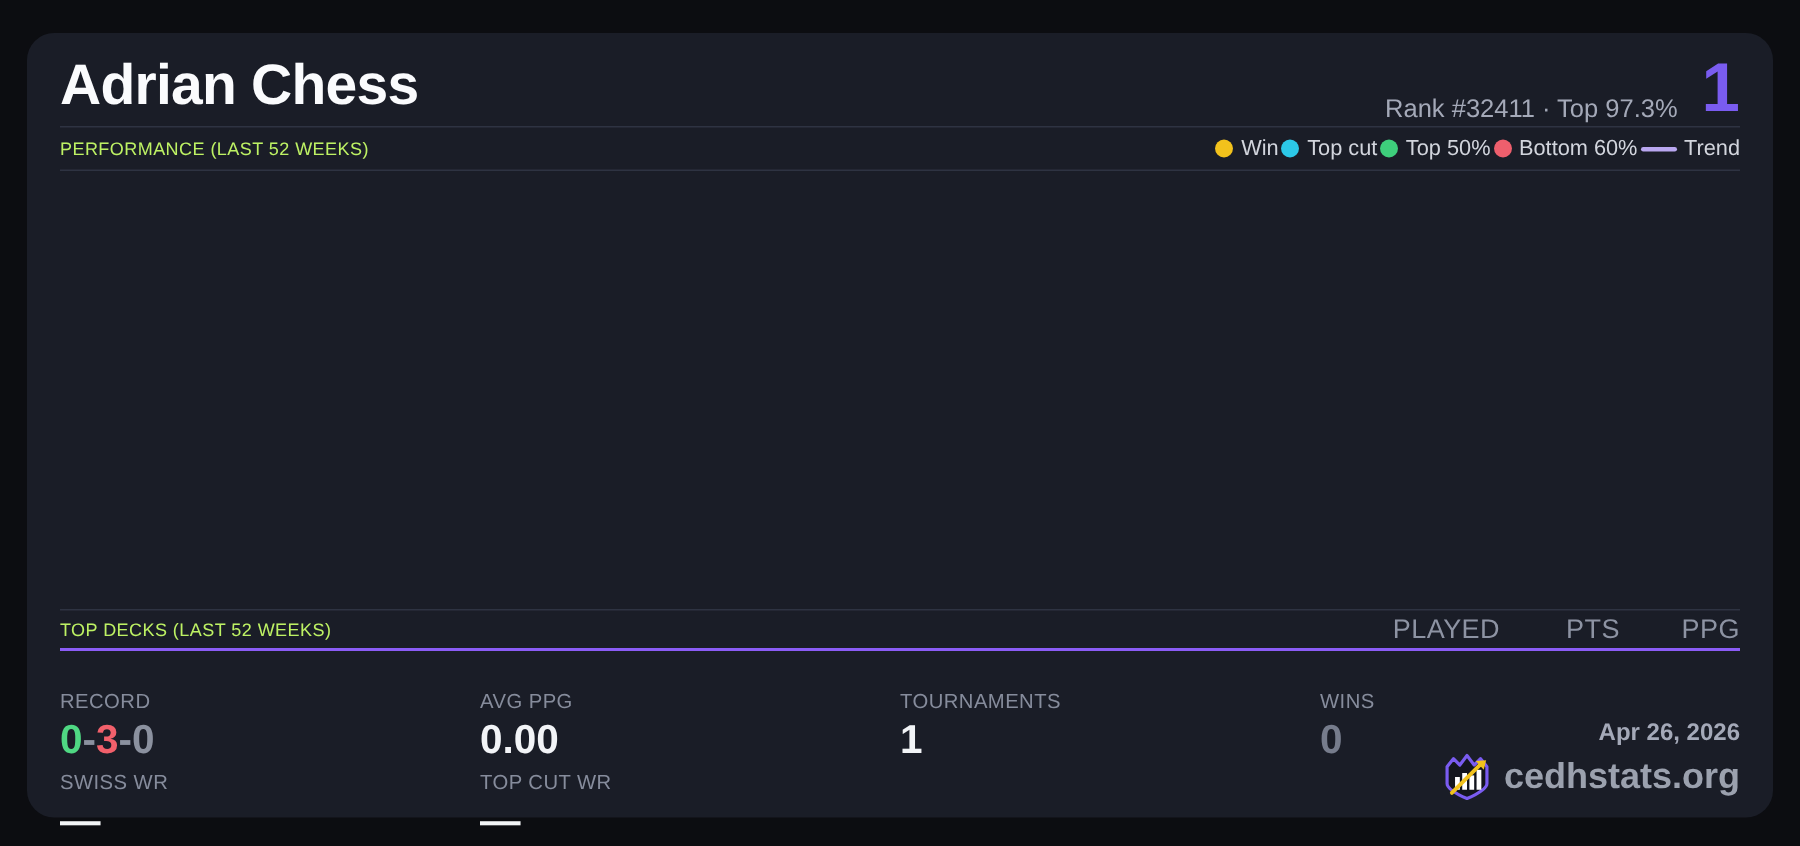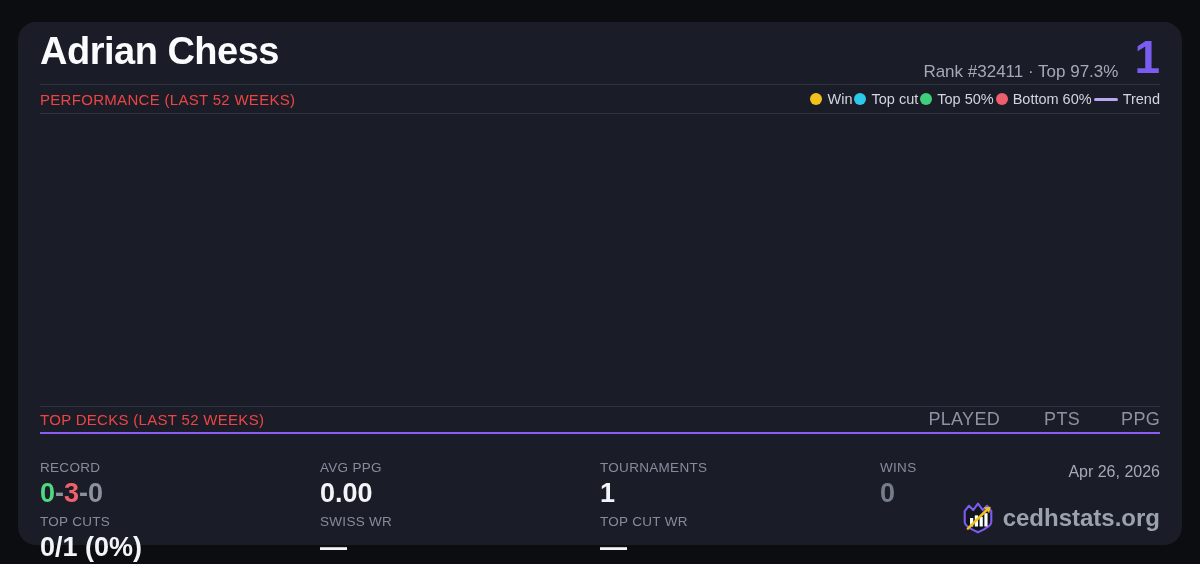--- a/index.html
+++ b/index.html
@@ -16,38 +16,38 @@
     width: 1164px; height: 523px;
     background: #1a1d27;
     border-radius: 18px;
     padding: 0 22px;
   }
   
   .header {
     height: 63px;
     display: flex;
     justify-content: space-between;
-    align-items: flex-start;
+    align-items: center;
     border-bottom: 1px solid #2e3342;
   }
   .title {
     margin: 0; padding-top: 8px;
     font-size: 38px; font-weight: bold;
     color: #fafbfd; letter-spacing: -0.5px;
   }
   .header-right { display: flex; align-items: center; gap: 16px; padding-top: 12px; }
   .rank-text { color: #a4a9b8; font-size: 17px; margin-top: 28px; }
   .rank-number { color: #7a5cf0; font-size: 46px; font-weight: bold; line-height: 0.9; }
   
   .perf-row {
     height: 29px;
     display: flex; justify-content: space-between; align-items: center;
     border-bottom: 1px solid #2e3342;
   }
-  .section-label { color: #ef4444; font-size: 15px; letter-spacing: 0.3px; }
+  .section-label { color: #bef264; font-size: 12px; letter-spacing: 0.3px; }
   .legend { display: flex; align-items: center; gap: 2px; }
   .legend-item { display: flex; align-items: center; gap: 5px; color: #d2d5dd; font-size: 14.5px; }
   .swatch-dot { width: 12px; height: 12px; border-radius: 50%; }
   .swatch-line { width: 24px; height: 3px; border-radius: 2px; }
   
   .chart-area { height: 293px; border-bottom: 1px solid #2e3342; }
   
   .decks-row {
     height: 27px;
     display: flex; justify-content: space-between; align-items: center;
@@ -64,21 +64,21 @@
     margin-top: 18px;
   }
   .stat-label { color: #868c9c; font-size: 13.5px; letter-spacing: 0.3px; margin-bottom: 4px; }
   .stat-value { color: #f2f4f7; font-size: 27px; font-weight: bold; line-height: 1.05; }
   .stat-value .green { color: #4fd883; }
   .stat-value .red { color: #f2606b; }
   .stat-value .dim { color: #8b919f; }
   .stat-value.dimmed { color: #767c8c; }
   
   .footer { position: absolute; right: 22px; bottom: 10px; text-align: right; }
-  .footer-date { color: #a4a9b8; font-size: 16px; margin-bottom: 20px; }
+  .footer-date { color: #a4a9b8; font-size: 16px; margin-bottom: 3px; font-weight: bold; }
   .brand-row {
     display: flex; align-items: center; justify-content: flex-end; gap: 8px;
     color: #9ba1ae; font-size: 24px; font-weight: bold;
   }
   .brand-logo { width: 34px; height: 34px; display: block; }
 </style>
 </head>
 <body>
 
 <div class="card">
@@ -139,24 +139,20 @@
     </div>
     <div class="stat">
       <div class="stat-label">TOURNAMENTS</div>
       <div class="stat-value">1</div>
     </div>
     <div class="stat">
       <div class="stat-label">WINS</div>
       <div class="stat-value dimmed">0</div>
     </div>
     <div class="stat">
-      <div class="stat-label">TOP CUTS</div>
-      <div class="stat-value">0/1 (0%)</div>
-    </div>
-    <div class="stat">
       <div class="stat-label">SWISS WR</div>
       <div class="stat-value">—</div>
     </div>
     <div class="stat">
       <div class="stat-label">TOP CUT WR</div>
       <div class="stat-value">—</div>
     </div>
   </div>
 
   <div class="footer">

